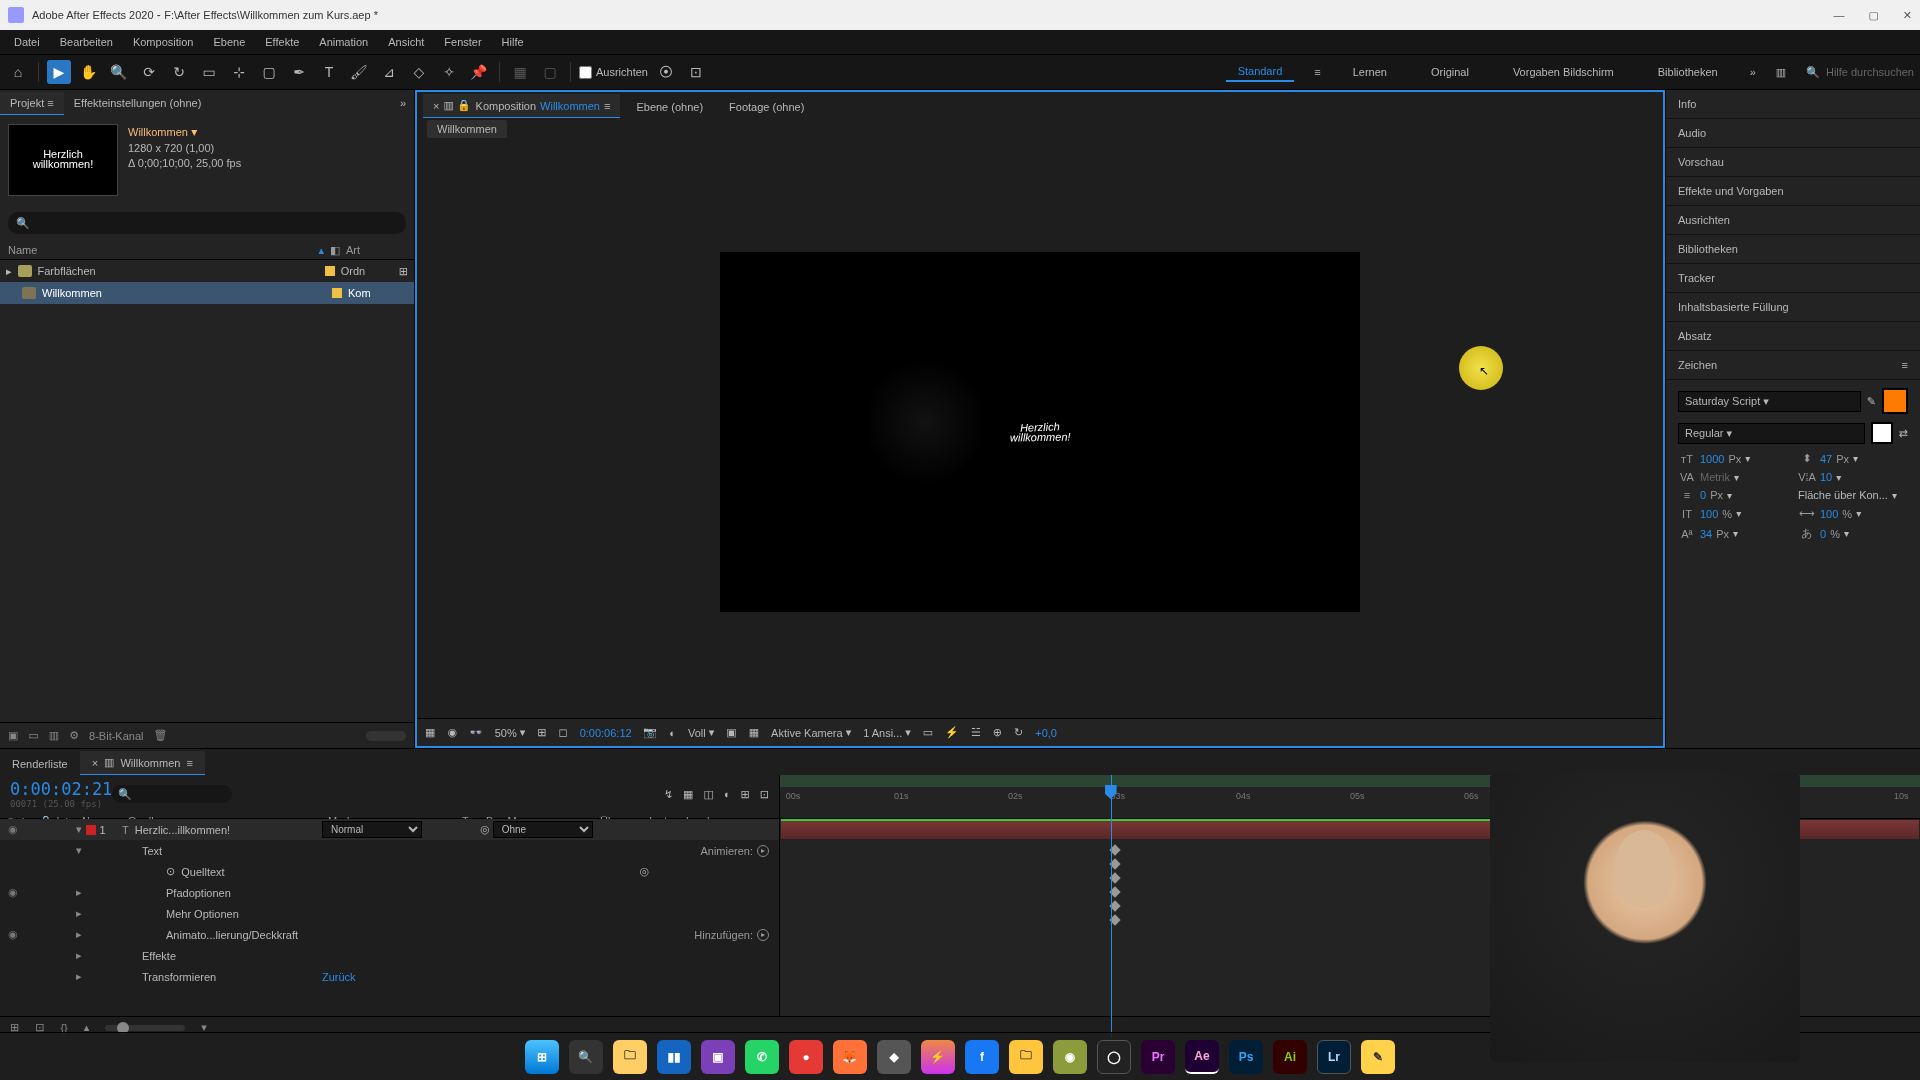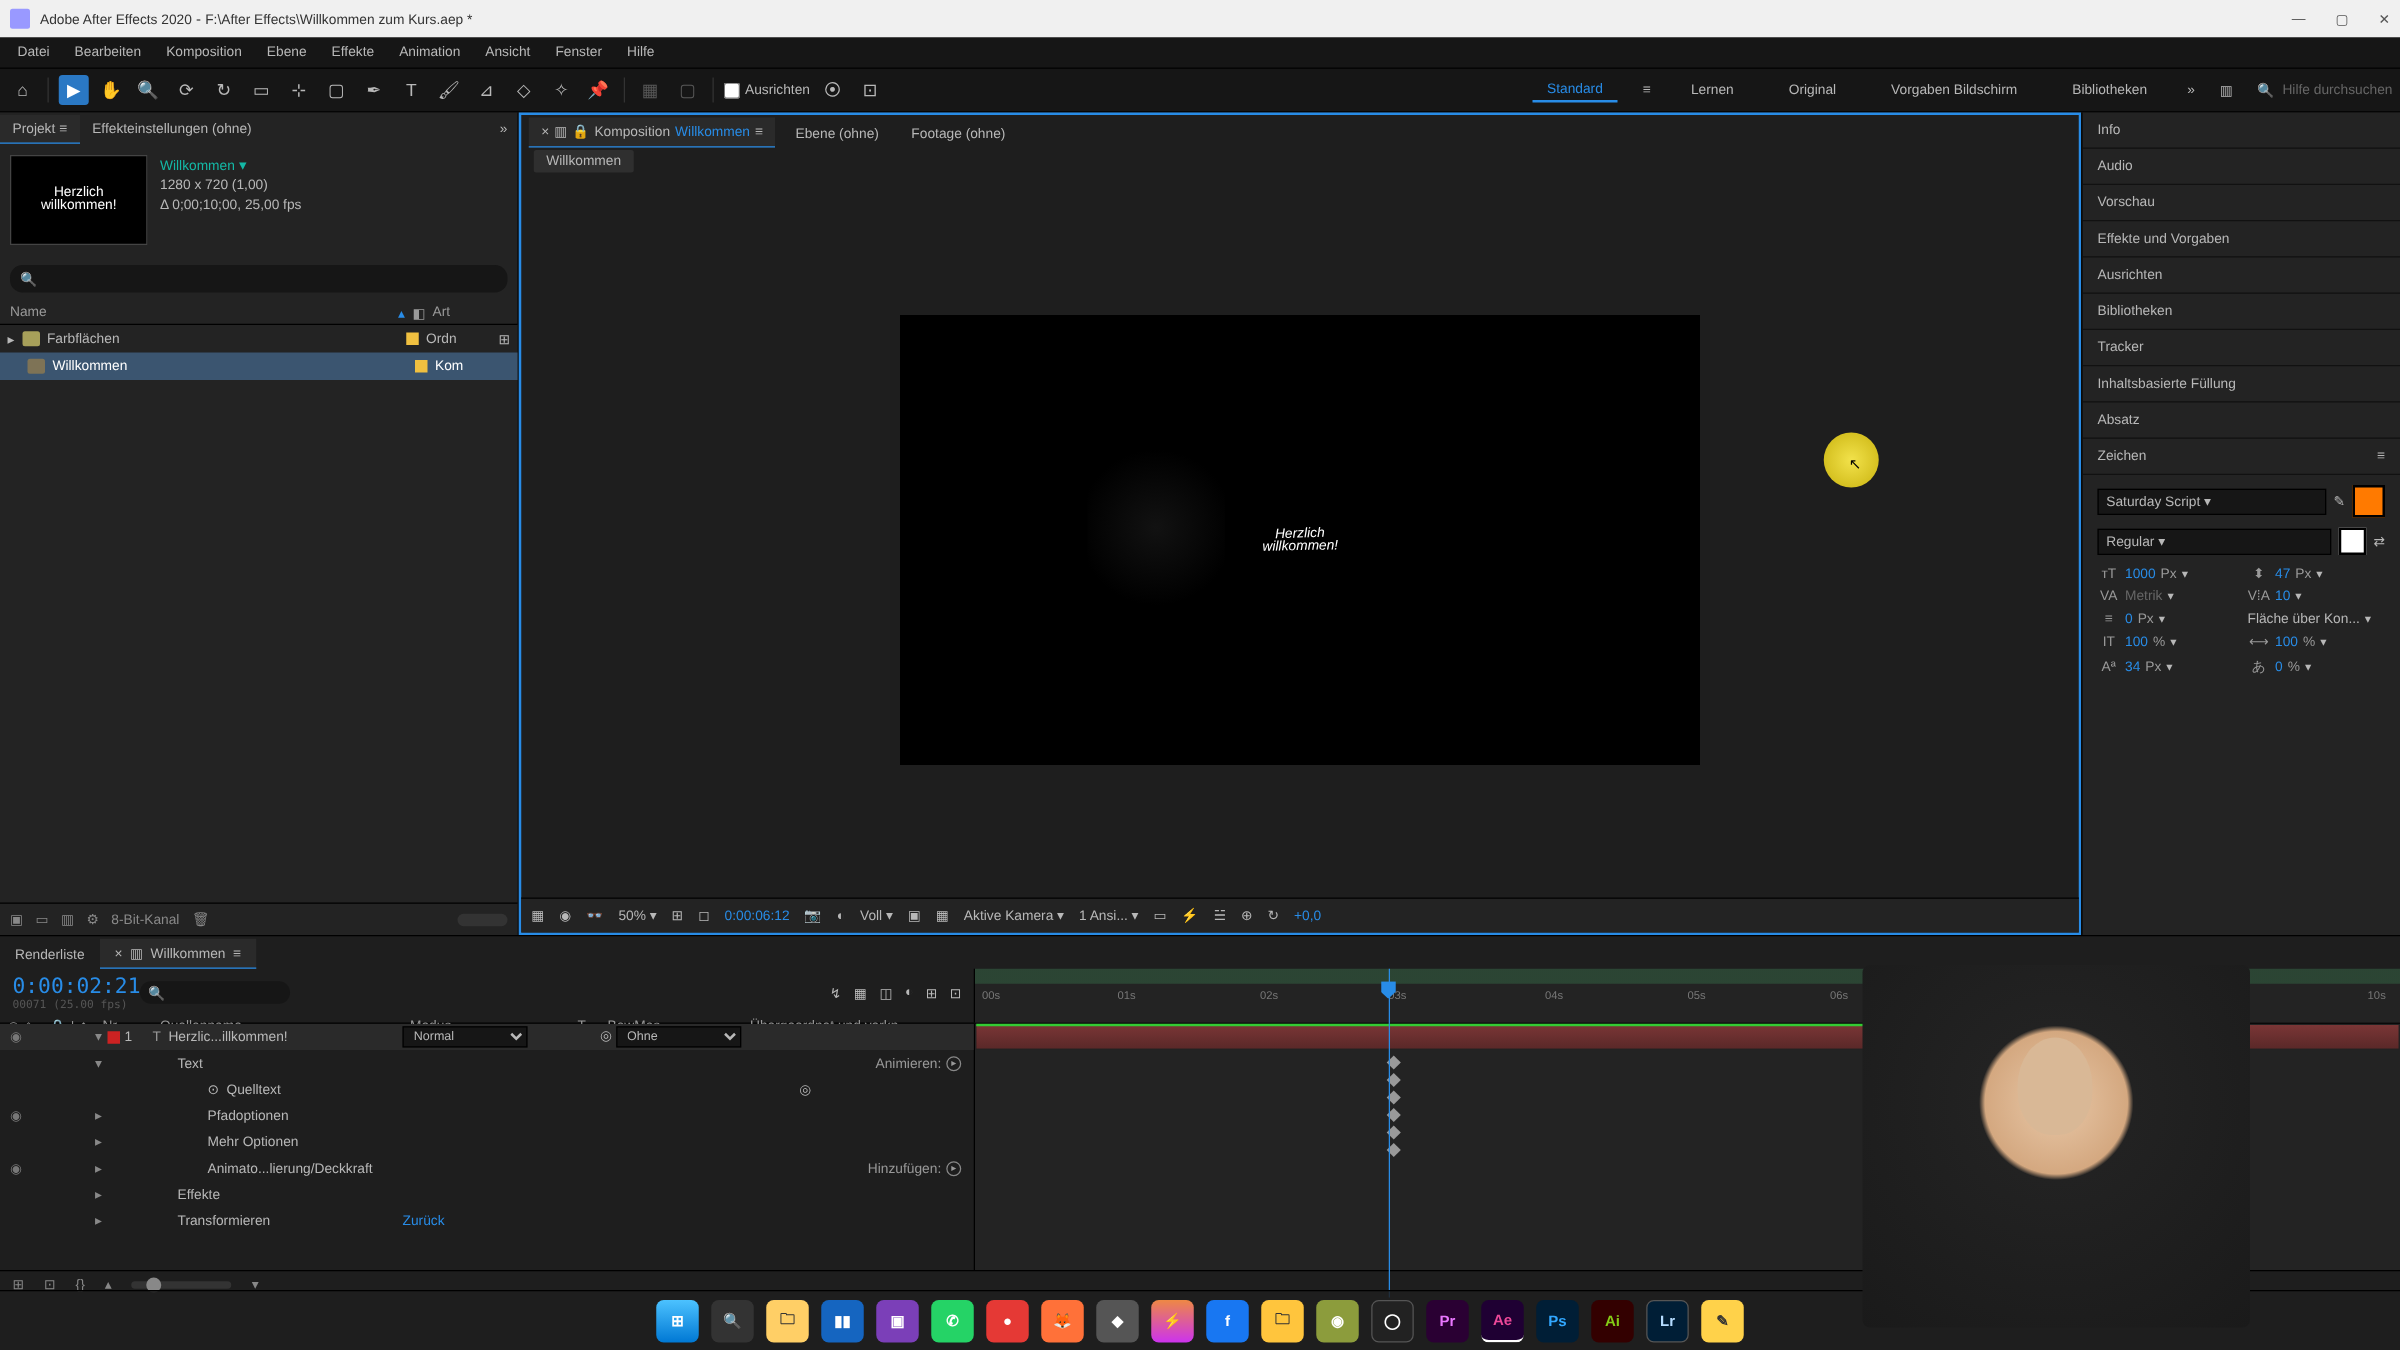--- a/index.html
+++ b/index.html
@@ -31,21 +31,21 @@
 
 
 .left { width: 415px; display: flex; flex-direction: column; background: #232323; border-right: 1px solid #000; }
 .left-tabs { height: 26px; display: flex; align-items: center; font-size: 11px; }
 .left-tabs .tab { padding: 5px 10px; }
 .left-tabs .tab.active { background: #2a2a2a; border-bottom: 1px solid #288CE7; }
 .left-tabs .collapse-arrows{ margin-left:auto; margin-right:8px; }
 .proj-header { display: flex; padding: 8px; gap: 10px; align-items: flex-start; }
 .thumb { width: 110px; height: 72px; background: #000; display: flex; align-items: center; justify-content: center; color: #fff; font-family: 'Brush Script MT', cursive; font-size: 18px; line-height: 0.9; text-align: center; border: 1px solid #444; }
 .proj-meta { font-size: 11px; line-height: 1.4; }
-.proj-meta .cname { color: #14b8a6; font-size: 12px; }
+.proj-meta .cname { color: #fdba74; font-size: 12px; }
 .proj-search { margin: 8px; background: #161616; border-radius: 10px; height: 22px; display: flex; align-items: center; padding: 0 8px; }
 .proj-cols { display: flex; padding: 2px 8px; border-bottom: 1px solid #000; font-size: 10px; color: #999; }
 .proj-cols .cname { flex: 1; }
 .proj-rows { flex: 1; background: #232323; }
 .prow { display: flex; align-items: center; height: 22px; padding: 0 6px; gap: 6px; }
 .prow.sel { background: #3b5570; color: #fff; }
 .swatch { width: 10px; height: 10px; }
 .folder-ic { width: 14px; height: 12px; background: #a7a05a; border-radius: 2px; }
 .comp-ic { width: 14px; height: 12px; background: #7e7356; border-radius: 2px; }
 .left-footer { height: 26px; background: #232323; border-top: 1px solid #000; display: flex; align-items: center; gap: 10px; padding: 0 8px; color: #888; }
@@ -148,21 +148,21 @@
 .tb-ic.wa{background:#25d366;}
 .tb-ic.red{background:#e53935;}
 .tb-ic.ff{background:#ff7139;}
 .tb-ic.gy{background:#555;}
 .tb-ic.mg{background:linear-gradient(#e84,#c3e);}
 .tb-ic.fb{background:#1877f2;}
 .tb-ic.fold{background:#ffc53d;color:#333;}
 .tb-ic.gr{background:#8c9c3c;}
 .tb-ic.obs{background:#222;border:1px solid #555;}
 .tb-ic.pr{background:#2a0033;color:#ea77ff;}
-.tb-ic.ae{background:#1f0033;color:#ec4899;border-bottom:2px solid #fff;}
+.tb-ic.ae{background:#1f0033;color:#f9a8d4;border-bottom:2px solid #fff;}
 .tb-ic.ps{background:#001e36;color:#31a8ff;}
 .tb-ic.ai{background:#330000;color:#84cc16;}
 .tb-ic.lr{background:#001e36;color:#b4dcff;border:1px solid #555;}
 .tb-ic.note{background:#ffd24a;color:#333;}
 
 
 .webcam{ position:absolute; right:120px; bottom:18px; width:310px; height:290px; background:radial-gradient(circle at 50% 38%, #e8c8a8 0%, #d4a880 24%, #222 26%, #1a1a1a 100%); border-radius:6px; z-index:5;}
 .webcam::after{content:"";position:absolute;left:40%;top:20%;width:60px;height:78px;background:#d9b896;border-radius:50% 50% 45% 45%;}
 </style>
 </head>

